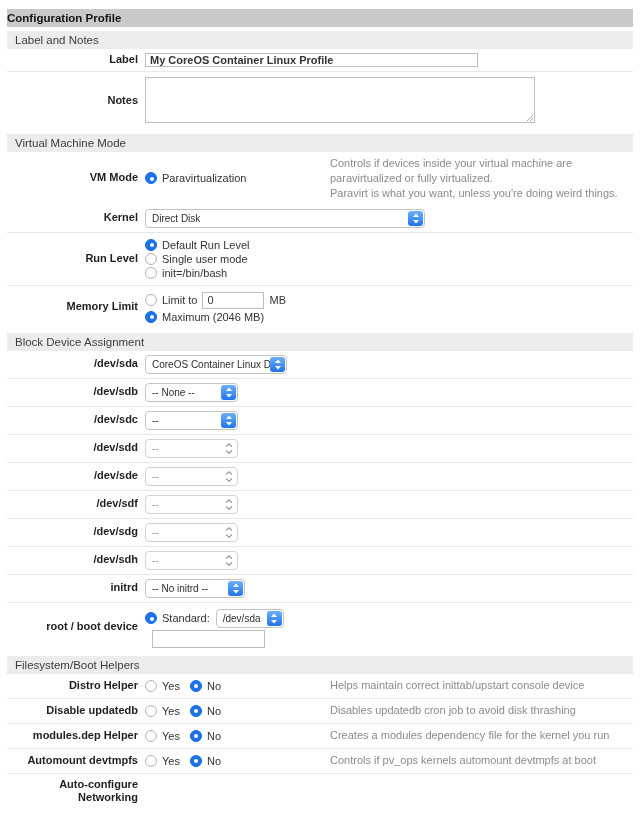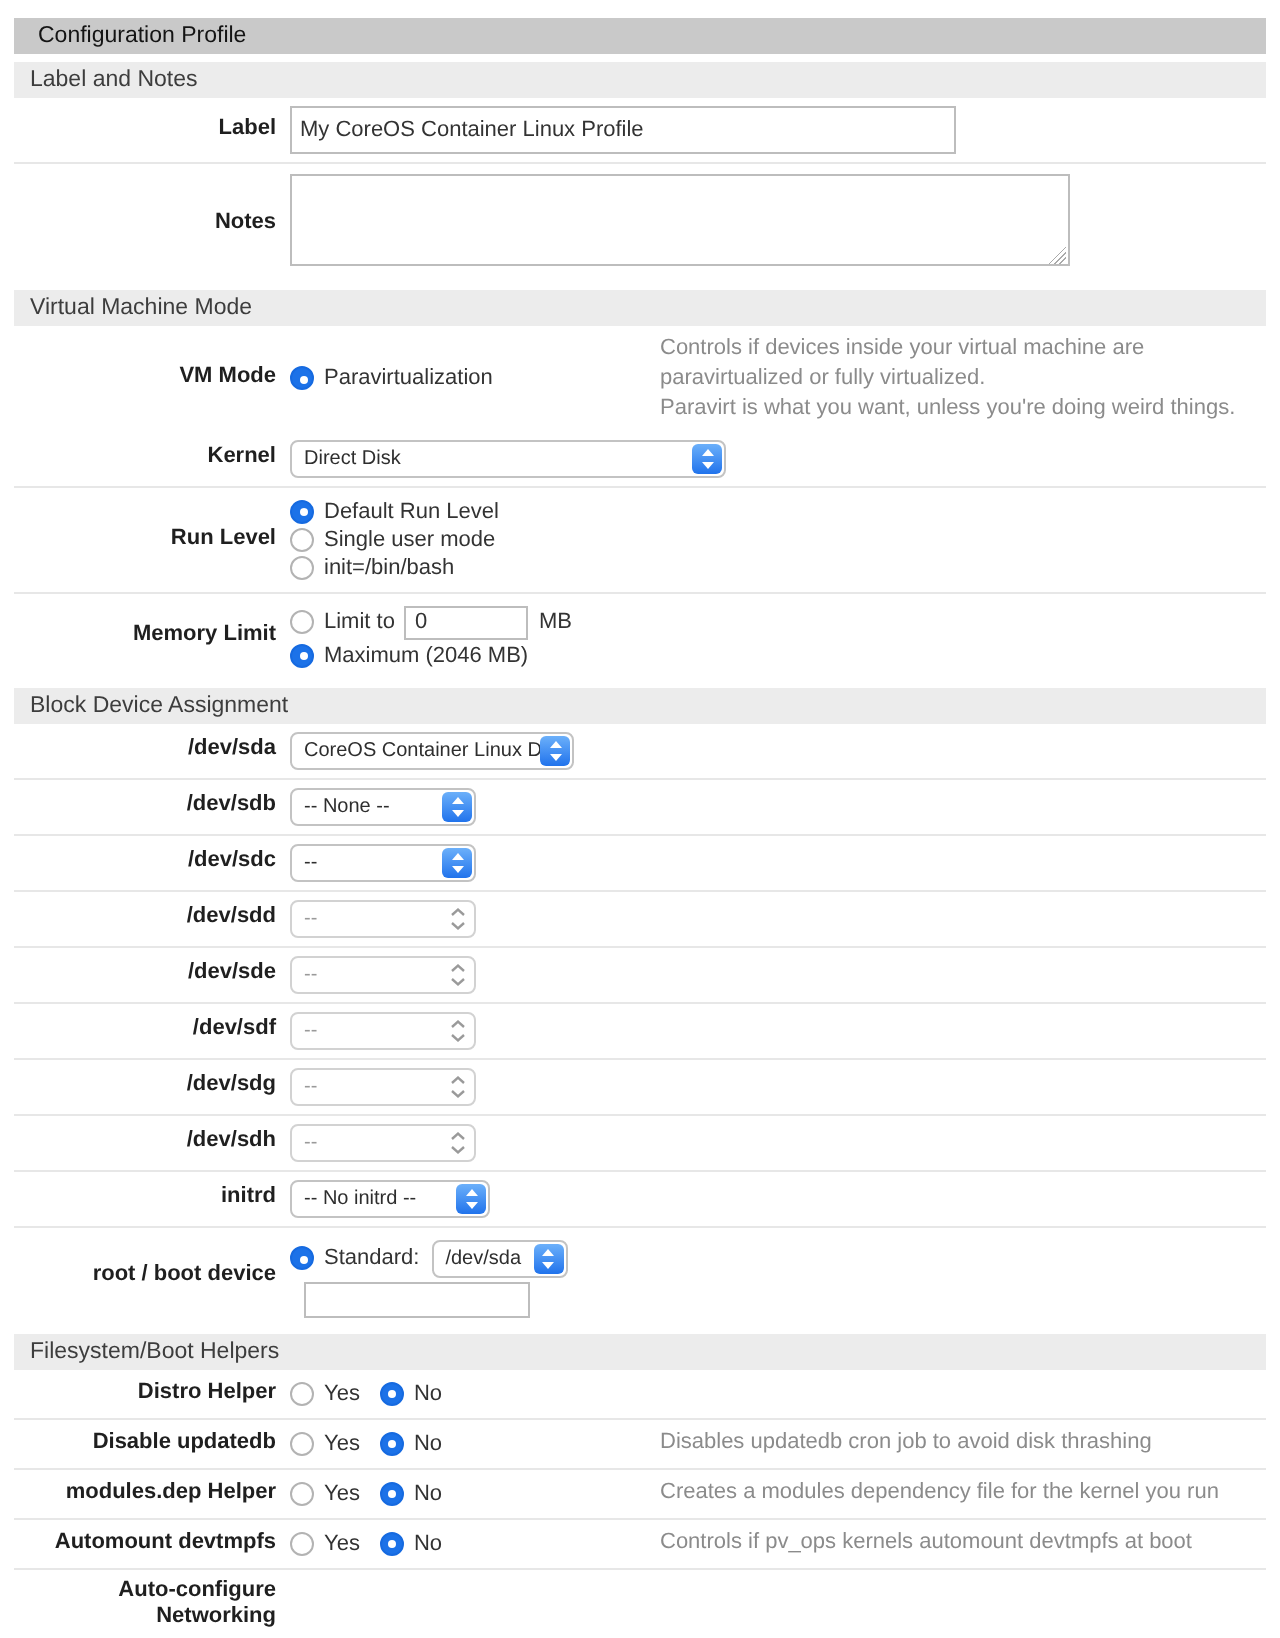--- a/index.html
+++ b/index.html
@@ -1,50 +1,50 @@
 <!DOCTYPE html>
 <html><head>
 <meta charset="utf-8">
 <style>
   html,body{margin:0;padding:0;background:#fff;}
   body{font-family:"Liberation Sans","DejaVu Sans",sans-serif;font-size:11px;color:#333;width:640px;}
   .page{padding:9px 7px 12px 7px;box-sizing:border-box;}
 
-  .bar-title{background:#c9c9c9;color:#141414;font-weight:normal;font-size:11.5px;padding:3px 12px;}
+  .bar-title{background:#c9c9c9;color:#141414;font-weight:bold;font-size:11.5px;padding:3px 0;}
   .bar-section{background:#ececec;color:#3d3d3d;font-size:11.5px;padding:3px 8px;margin-top:4px;}
 
   .rows .row + .row{border-top:1px solid #e7e7e7;}
   .row{display:flex;align-items:center;padding:4px 0;}
   .row.tall{padding:5px 0;}
   .lbl{flex:0 0 138px;box-sizing:border-box;text-align:right;font-weight:bold;color:#1f1f1f;padding-right:7px;line-height:1.25;}
   .ctrl{flex:0 0 185px;box-sizing:border-box;}
   .ctrl.wide{flex:1;}
   .help{flex:1;color:#8b8b8b;line-height:1.35;padding-right:4px;}
 
   .opt-line{display:flex;align-items:center;margin:2px 0;white-space:nowrap;}
   .opt-line .optlbl{margin-left:5px;color:#333;}
 
   .radio{display:inline-block;width:12px;height:12px;border-radius:50%;background:#fff;border:1px solid #b3b3b3;box-sizing:border-box;flex:0 0 12px;}
   .radio.checked{background:#1c72e8;border-color:#166ae0;position:relative;}
   .radio.checked::after{content:"";position:absolute;left:3.5px;top:3.5px;width:4px;height:4px;border-radius:50%;background:#fff;}
 
   input[type=text], textarea{border:1px solid #bdbdbd;font-family:"Liberation Sans","DejaVu Sans",sans-serif;font-size:11px;color:#333;padding:2px 4px;box-sizing:border-box;background:#fff;}
-  .input-label{width:333px;height:24px;}
+  .input-label{width:333px;height:14px;font-weight:bold;}
   .input-mem{width:62px;height:17px;margin:0 5px;}
   .input-custom{width:113px;height:18px;margin:2px 0 0 7px;display:block;}
   textarea.notes{width:390px;height:46px;resize:none;}
   .ta-wrap{position:relative;width:390px;}
   .grip{position:absolute;right:2px;bottom:4px;width:9px;height:9px;background:
     linear-gradient(135deg,transparent 0 50%, #aaa 50% 55%, transparent 55% 65%, #aaa 65% 70%, transparent 70% 80%, #aaa 80% 85%, transparent 85%);}
 
   .select{position:relative;display:inline-flex;align-items:center;height:19px;border:1px solid #c3c3c3;border-radius:4px;background:#fff;box-sizing:border-box;padding:0 20px 0 6px;font-size:10px;color:#2e2e2e;white-space:nowrap;overflow:hidden;vertical-align:middle;}
   .select .stepper{position:absolute;right:1px;top:1px;bottom:1px;width:15px;border-radius:3px;background:linear-gradient(#6cb0fa,#2173ec);display:flex;align-items:center;justify-content:center;}
   .select.plain{border-color:#d2d2d2;color:#9a9a9a;}
   .select.plain .stepper{background:transparent;}
-  .w-kernel{width:218px;}
+  .w-kernel{width:280px;}
   .w-sda{width:142px;}
   .w-dev{width:93px;}
   .w-initrd{width:100px;}
   .w-root{width:68px;margin-left:6px;}
 </style>
 </head>
 <body>
 
 <div class="page">
 
@@ -289,20 +289,21 @@
       <div class="lbl">Distro Helper</div>
       <div class="ctrl">
         <div class="opt-line">
           <span class="radio"></span>
           <span class="optlbl">Yes</span>
           <span style="width:10px"></span>
           <span class="radio checked"></span>
           <span class="optlbl">No</span>
         </div>
       </div>
+      <div class="help">Helps maintain correct inittab/upstart console device</div>
     </div>
     <div class="row">
       <div class="lbl">Disable updatedb</div>
       <div class="ctrl">
         <div class="opt-line">
           <span class="radio"></span>
           <span class="optlbl">Yes</span>
           <span style="width:10px"></span>
           <span class="radio checked"></span>
           <span class="optlbl">No</span>

